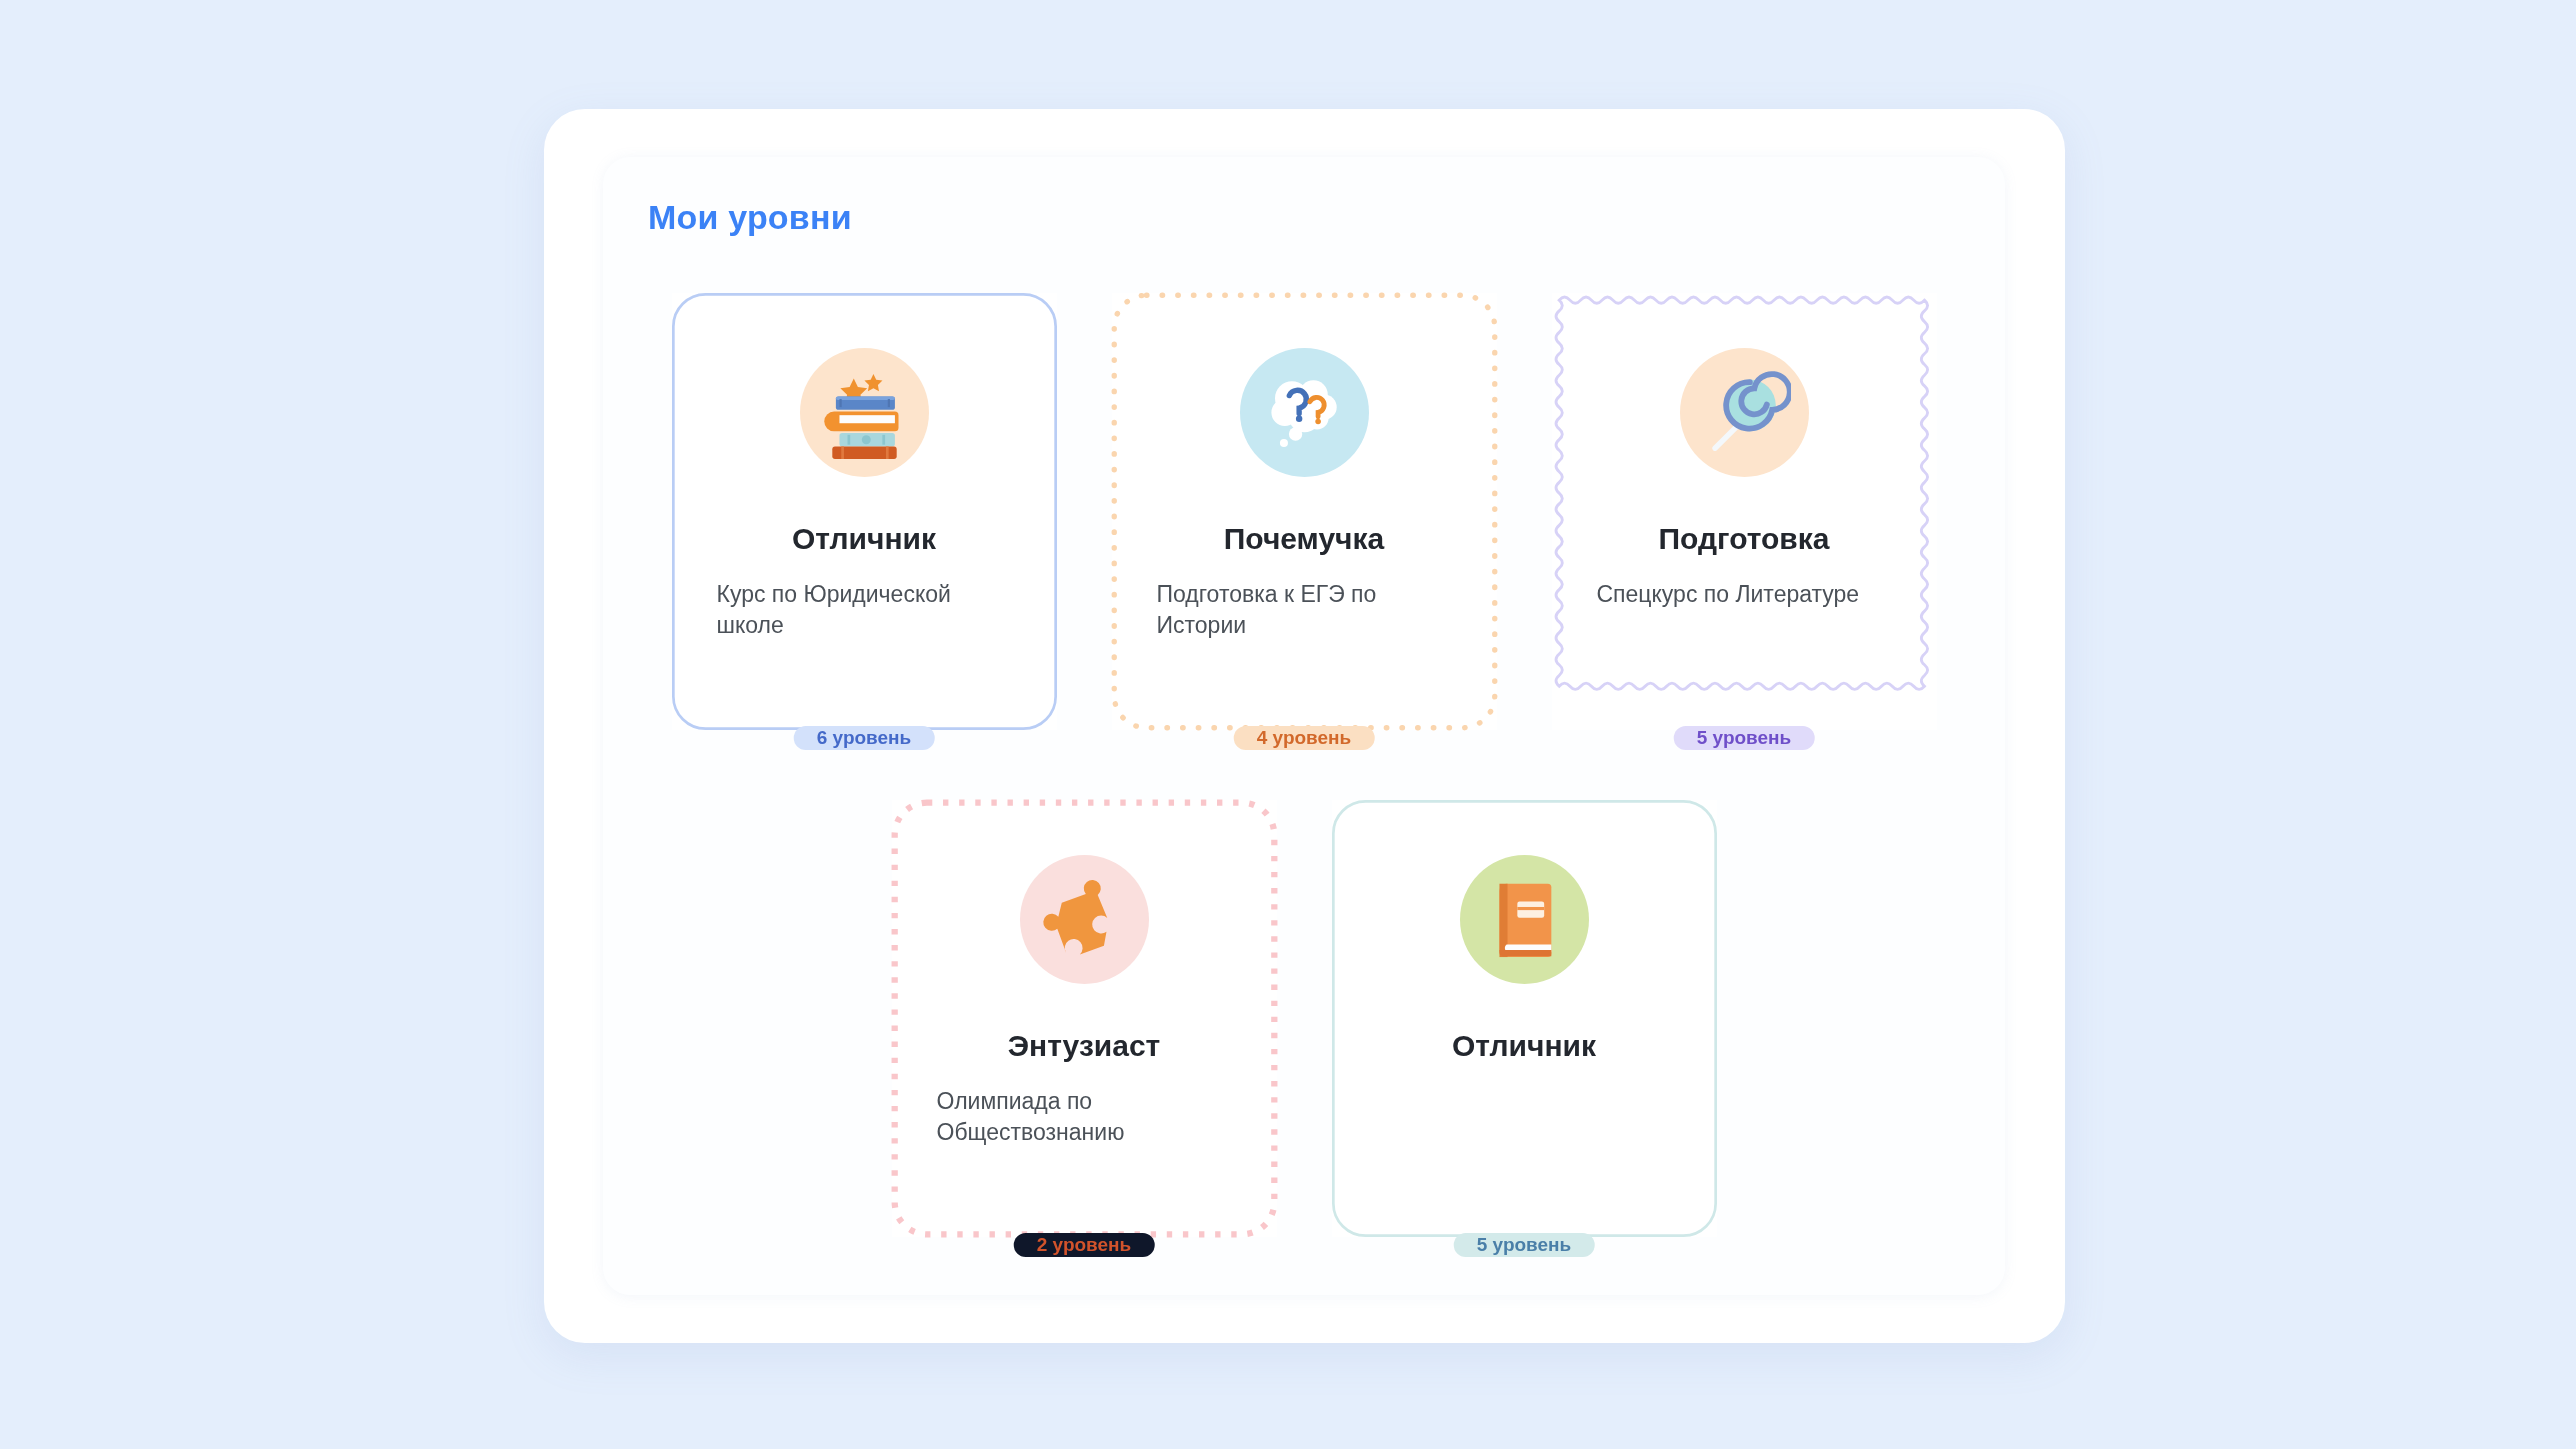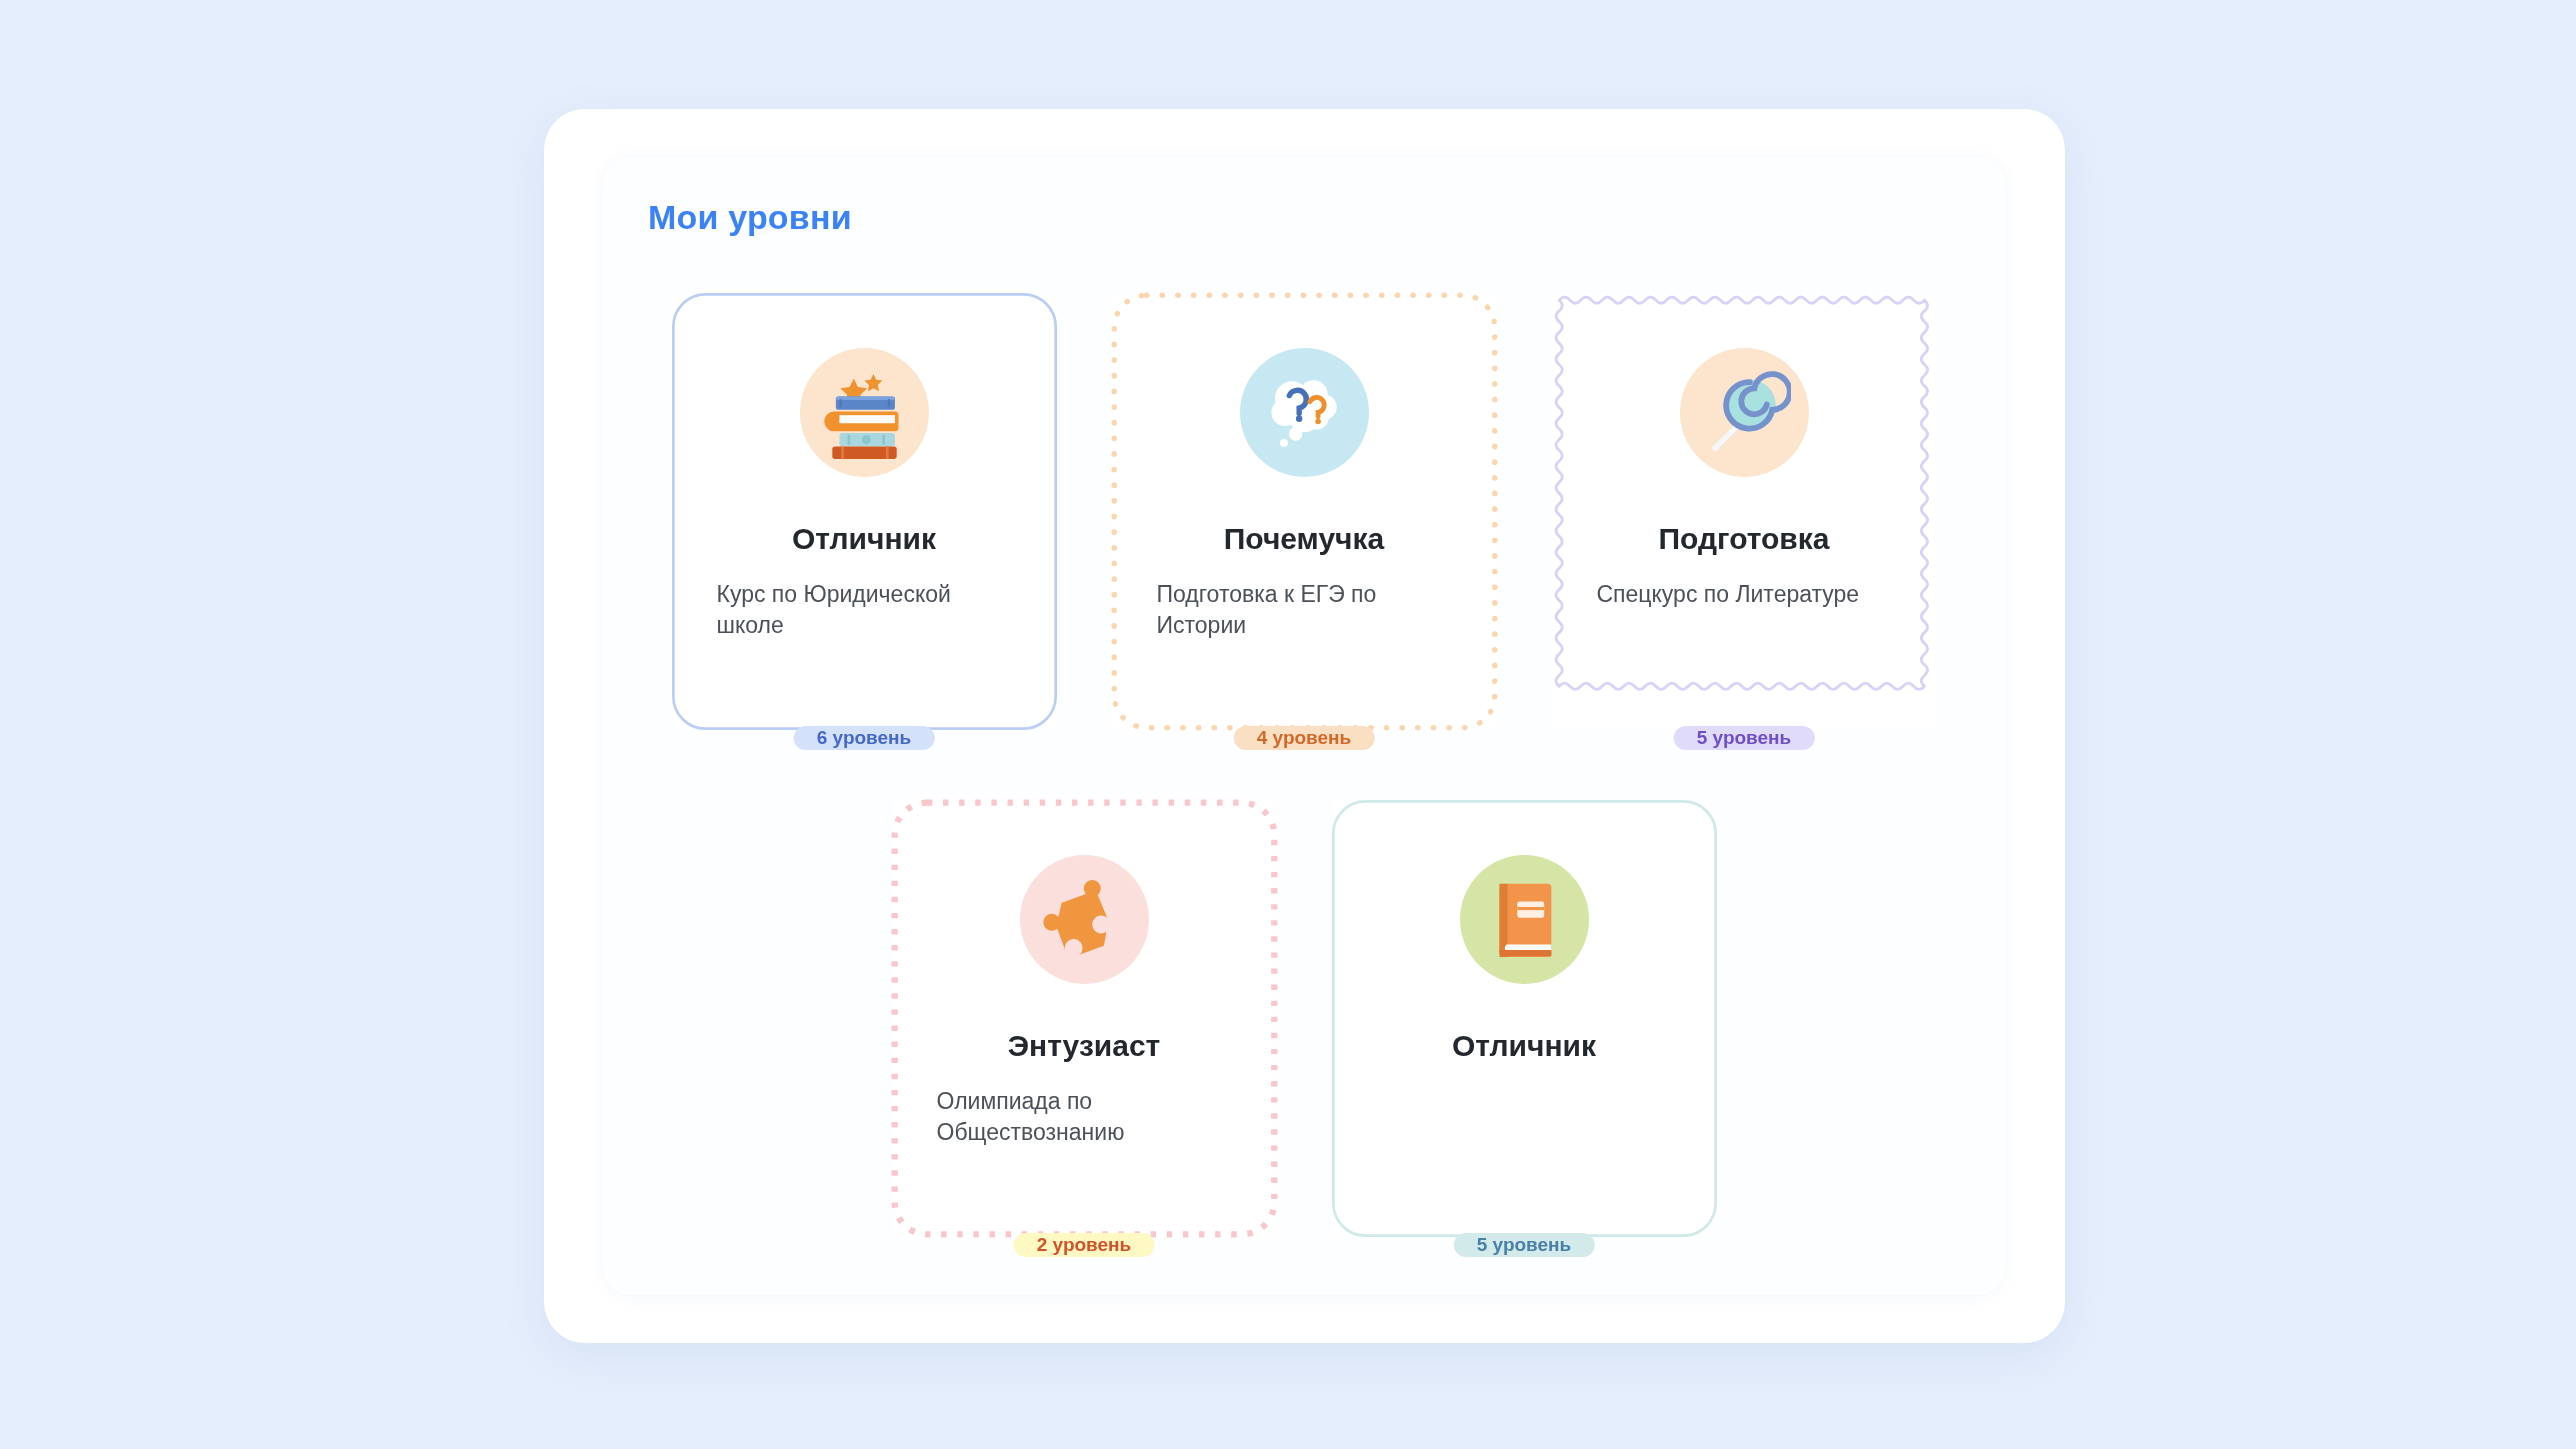--- a/index.html
+++ b/index.html
@@ -279,21 +279,21 @@
                      L70 84
                      L42 90
                      a10 10 0 1 0 -15 -4
                      L21 58
                      a9.5 9.5 0 1 1 3 -13 Z" fill="#f0963e" transform="rotate(-8 52 56)"></path>
           </svg>
         </div>
 
         <div class="card-title">Энтузиаст</div>
         <div class="card-sub">Олимпиада по Обществознанию</div>
-        <div class="badge" style="background:#fef9c3;color:#d2532b;">2 уровень</div>
+        <div class="badge" style="background:#0f172a;color:#d2532b;">2 уровень</div>
       </div>
 
       <div class="card">
         <div class="card-border">
           <svg viewBox="0 0 430 489" preserveAspectRatio="none">
             <rect x="1.5" y="1.5" width="427" height="486" rx="36" ry="36" fill="#ffffff" stroke="#cfe8e8" stroke-width="3"></rect>
           </svg>
         </div>
 
         <div class="icon-wrap" style="background:#d4e5a6;">

